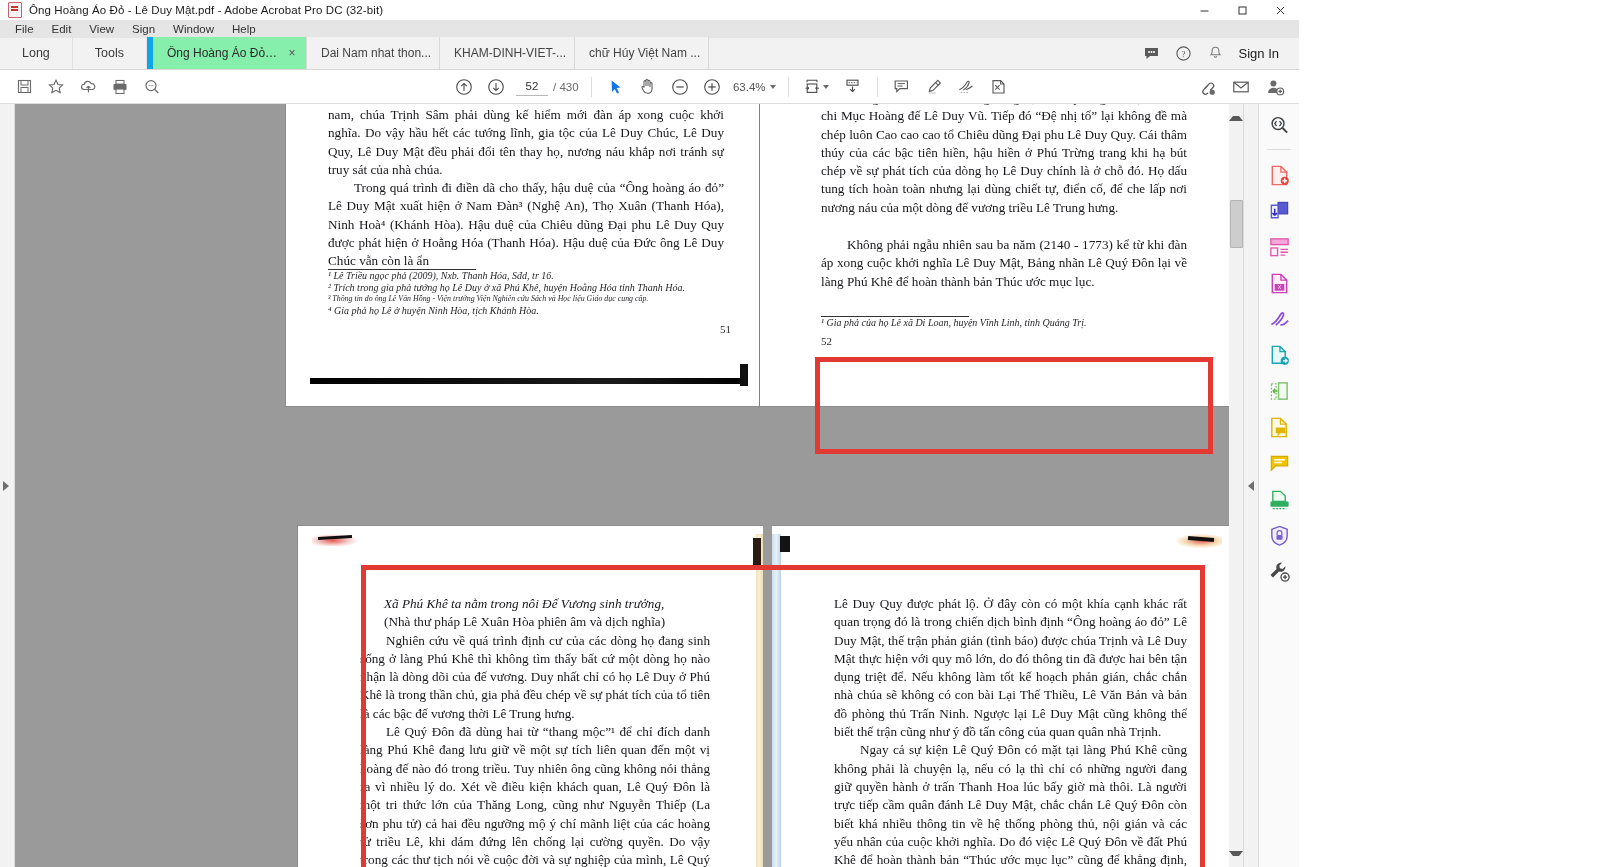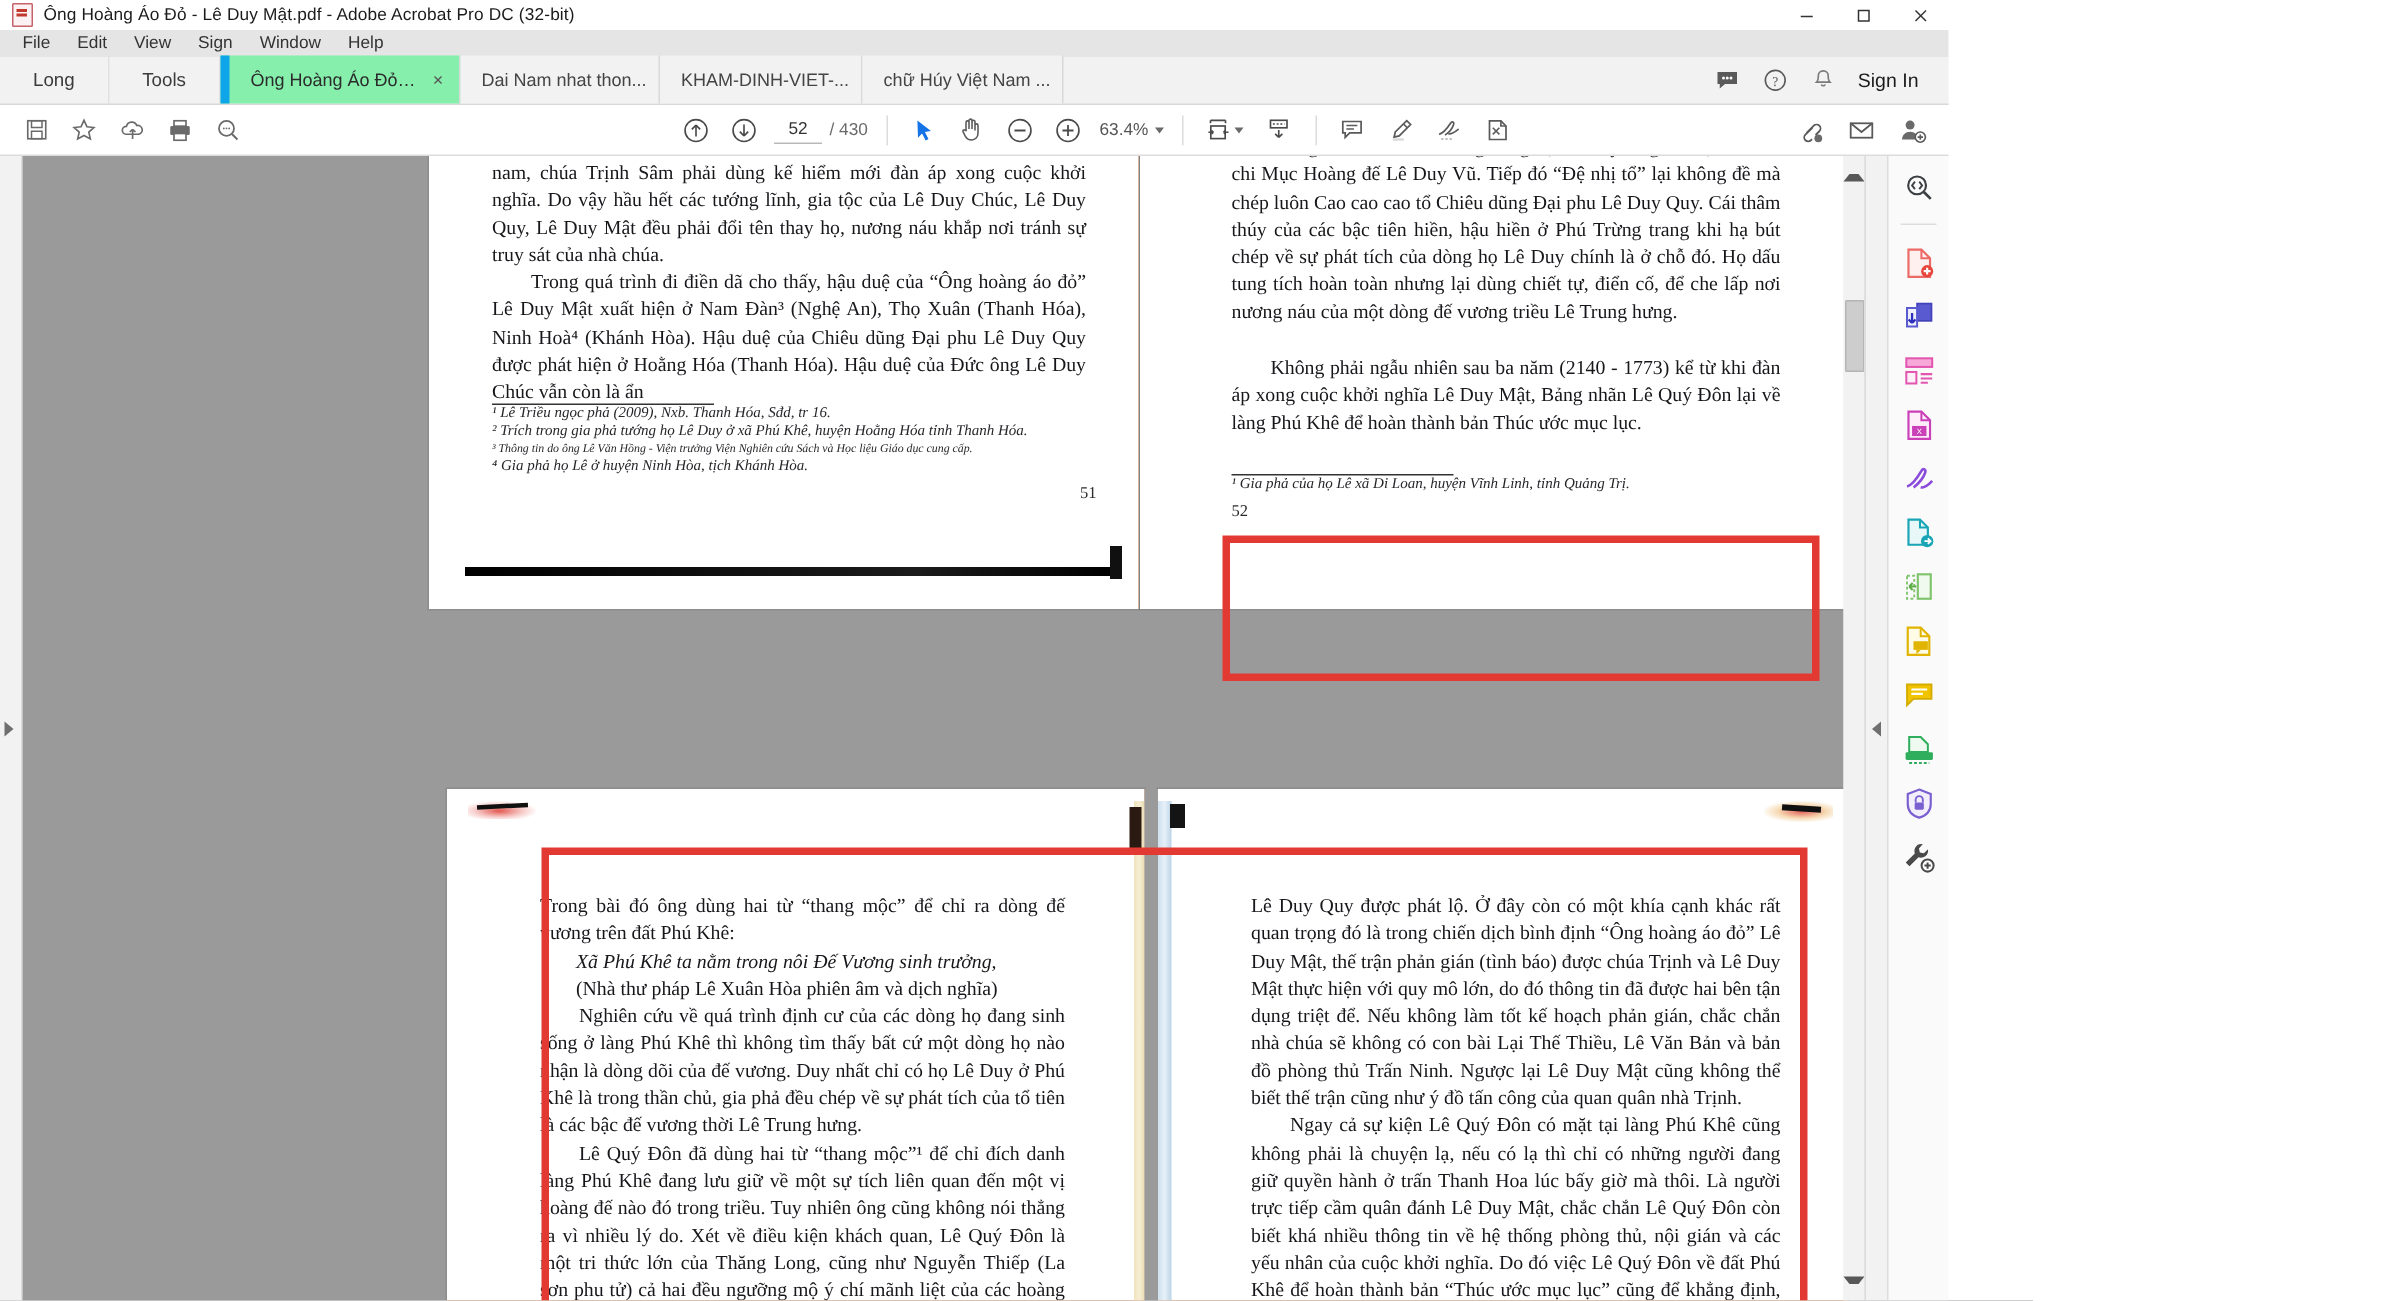--- a/index.html
+++ b/index.html
@@ -478,21 +478,20 @@
             <div class="fn" style="position:absolute;left:61px;top:227px;width:370px;">¹ Gia phả của họ Lê xã Di Loan, huyện Vĩnh Linh, tỉnh Quảng Trị.</div>
             <div class="folio" style="position:absolute;left:61px;top:245px;">52</div>
           </div>
         </div>
 
         <div class="redbox" style="left:800px;top:253px;width:398px;height:97px;"></div>
 
         <div class="spread" style="left:283px;top:422px;width:465px;height:445px;">
           <div class="page" style="left:0;top:0;width:465px;height:445px;">
             <div class="ptext" style="position:absolute;left:62px;top:69px;width:350px;">
-              <p class="noind">Trong bài đó ông dùng hai từ “thang mộc” để chỉ ra dòng đế vương trên đất Phú Khê:</p>
               <p class="noind vn-it" style="text-indent:24px;">Xã Phú Khê ta nằm trong nôi Đế Vương sinh trưởng,</p>
               <p class="noind" style="text-indent:24px;">(Nhà thư pháp Lê Xuân Hòa phiên âm và dịch nghĩa)</p>
               <p>Nghiên cứu về quá trình định cư của các dòng họ đang sinh sống ở làng Phú Khê thì không tìm thấy bất cứ một dòng họ nào nhận là dòng dõi của đế vương. Duy nhất chỉ có họ Lê Duy ở Phú Khê là trong thần chủ, gia phả đều chép về sự phát tích của tổ tiên là các bậc đế vương thời Lê Trung hưng.</p>
               <p>Lê Quý Đôn đã dùng hai từ “thang mộc”¹ để chỉ đích danh làng Phú Khê đang lưu giữ về một sự tích liên quan đến một vị hoàng đế nào đó trong triều. Tuy nhiên ông cũng không nói thẳng ra vì nhiều lý do. Xét về điều kiện khách quan, Lê Quý Đôn là một tri thức lớn của Thăng Long, cũng như Nguyễn Thiếp (La sơn phu tử) cả hai đều ngưỡng mộ ý chí mãnh liệt của các hoàng tử triều Lê, khi dám đứng lên chống lại cường quyền. Do vậy trong các thư tịch nói về cuộc đời và sự nghiệp của mình, Lê Quý Đôn đều không đề cập đến Lê Duy Mật. Cho dù Lê Quý Đôn ít nhất là hai lần mang quân đi</p>
             </div>
 
             <div class="smudge-red" style="left:14px;top:8px;width:46px;height:12px;background:radial-gradient(ellipse at 45% 55%, rgba(222,60,50,.85) 0%, rgba(222,60,50,.25) 45%, rgba(255,255,255,0) 72%);"></div>
             <div class="blackbar" style="left:20px;top:10px;width:34px;height:3px;transform:rotate(-3deg);"></div>
           </div>
         </div>

